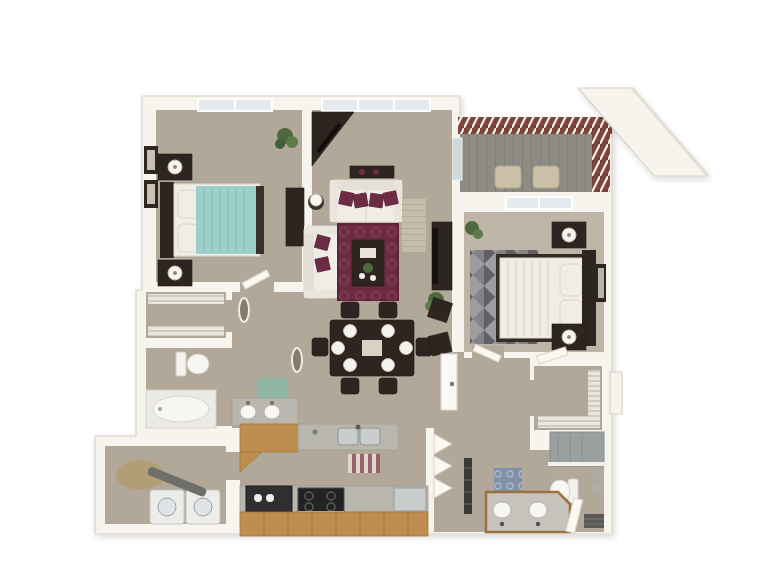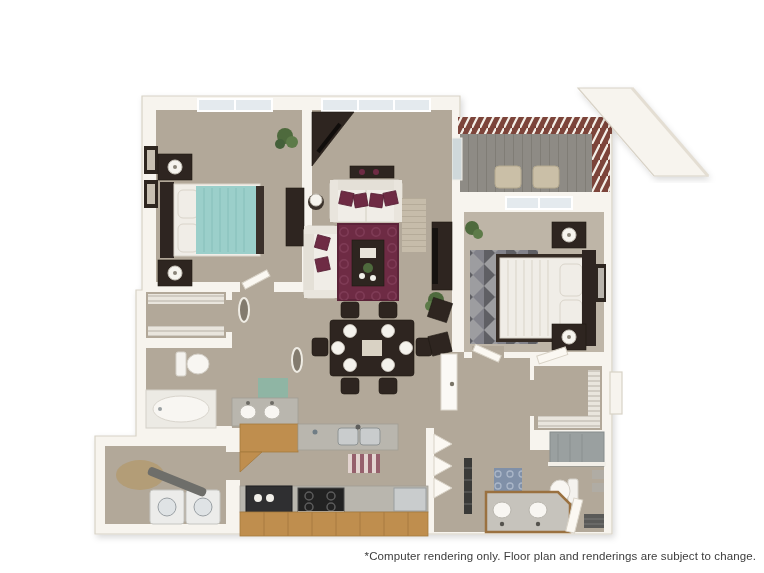--- a/index.html
+++ b/index.html
@@ -382,14 +382,13 @@
       <circle cx="502" cy="524" r="2.2" fill="#55534e"></circle>
           <circle cx="538" cy="524" r="2.2" fill="#55534e"></circle>
     </g>
     <rect x="584" y="514" width="20" height="14" fill="#5a5a58"></rect>
     <line x1="584" y1="519" x2="604" y2="519" stroke="#787876" stroke-width="1"></line>
     <line x1="584" y1="524" x2="604" y2="524" stroke="#787876" stroke-width="1"></line>
     <rect class="door" x="574" y="498" width="9" height="34" transform="rotate(14 574 498)"></rect>
   </g>
 </svg>
 
-<div class="caption">*Computer rendering only. Floor plan and renderings are subject to change.</div>
 </div>
 
 </body></html>

